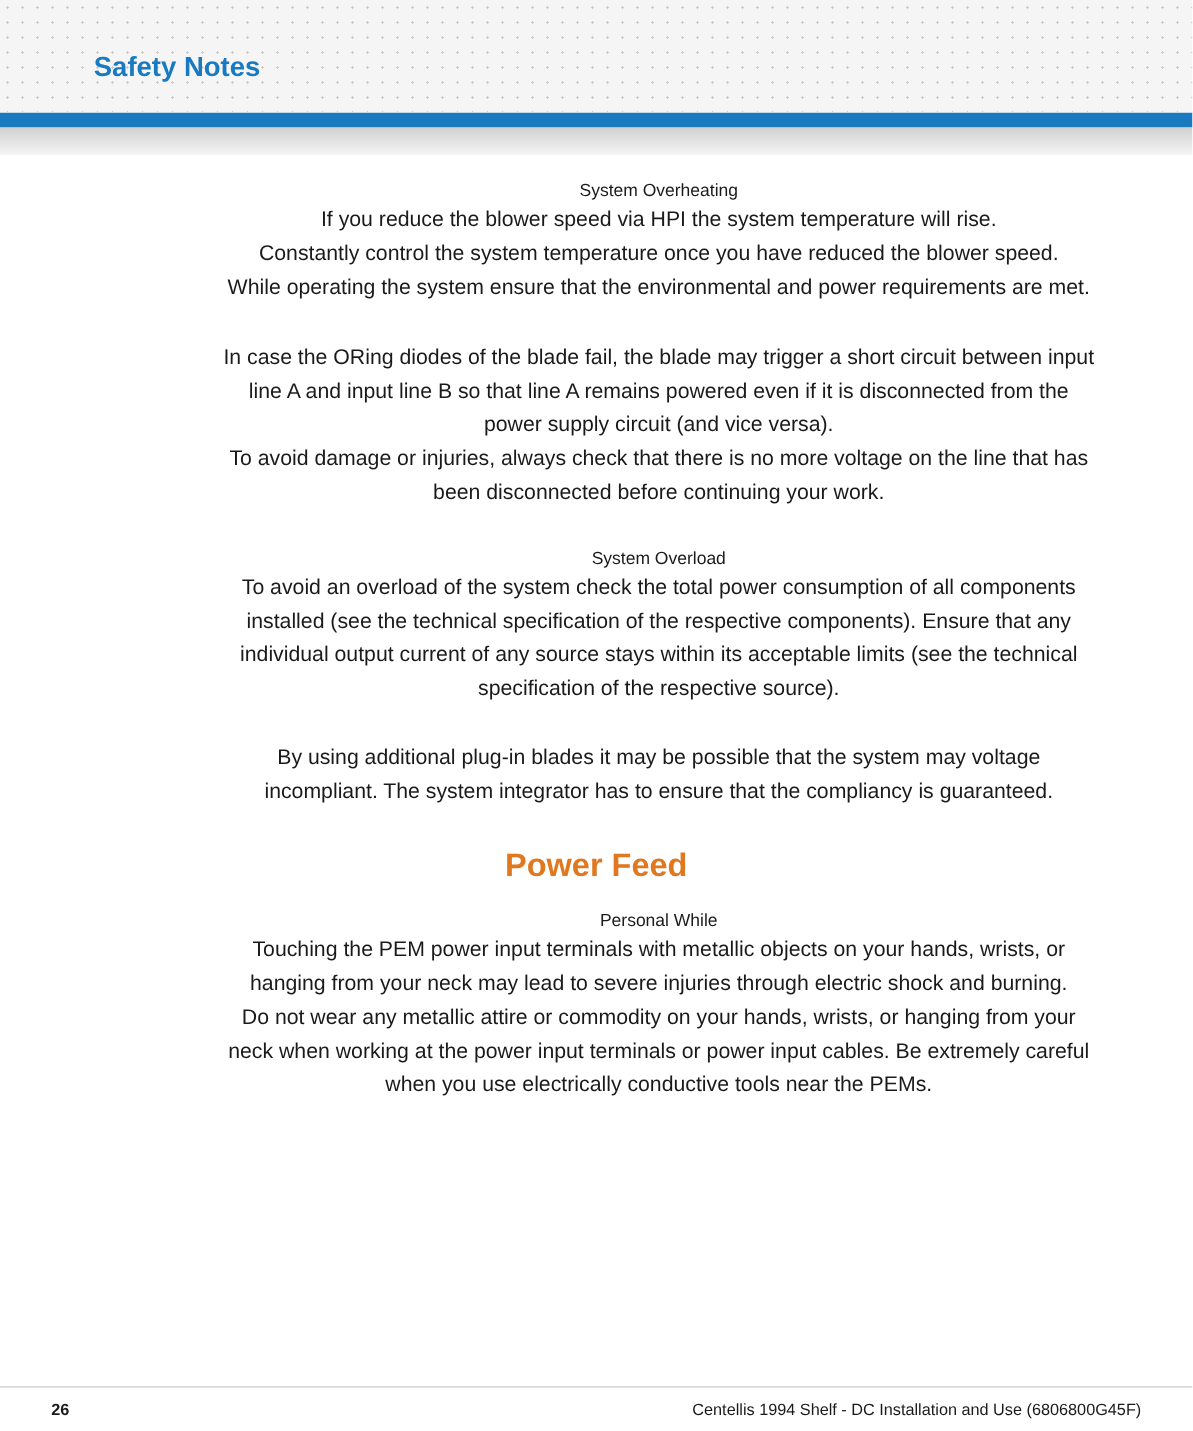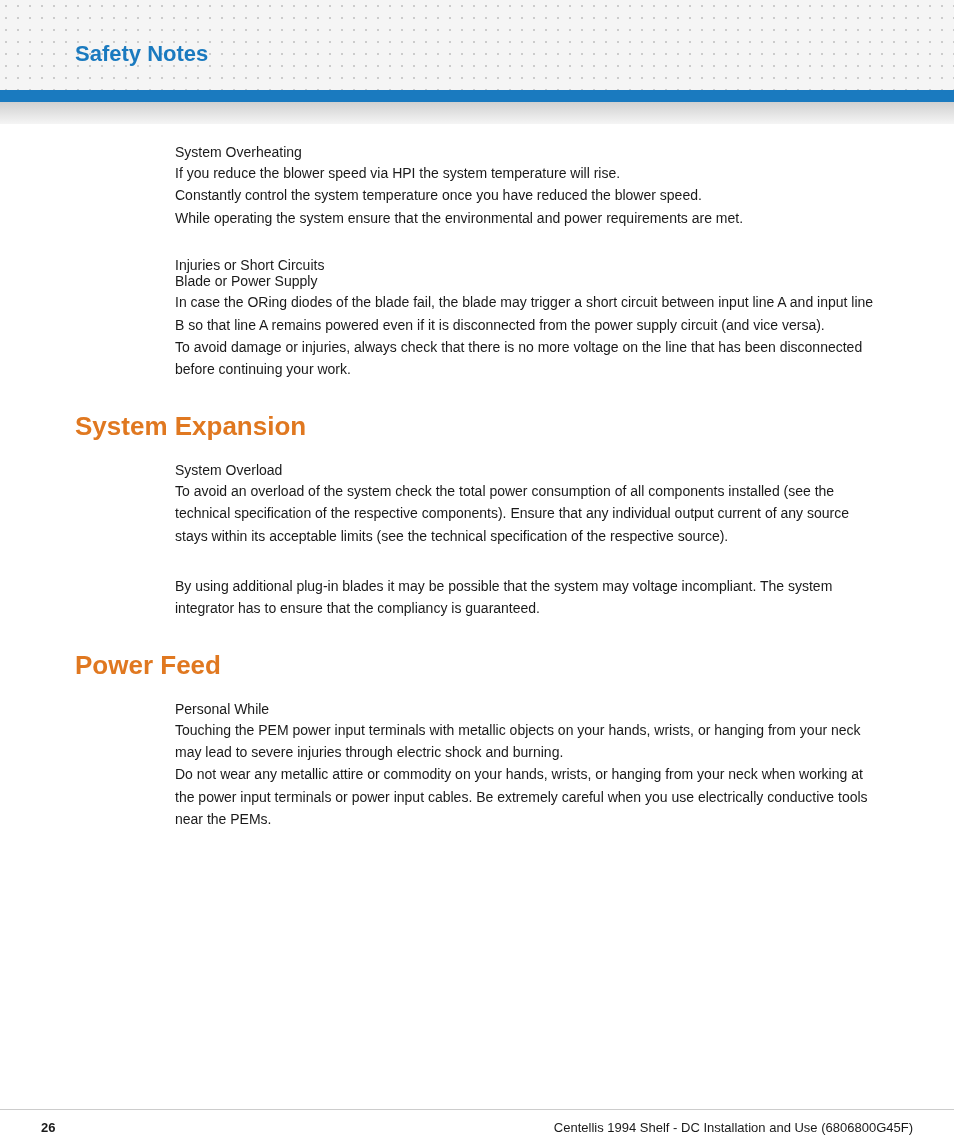--- a/index.html
+++ b/index.html
@@ -67,35 +67,36 @@
       background: linear-gradient(to bottom, #d0d0d0, #f5f5f5);
     }
 
     
     .content {
       padding: 20px 75px 40px 175px;
     }
 
     .section-block {
       margin-bottom: 30px;
+      text-align: center;
     }
 
     .note-block {
       margin-bottom: 28px;
     }
 
     .note-title {
       font-weight: normal;
       font-size: 14px;
       color: #1a1a1a;
       margin-bottom: 2px;
     }
 
     .note-body {
-      font-size: 14px;
+      font-size: 17px;
       color: #1a1a1a;
       line-height: 1.6;
     }
 
     .section-heading {
       font-size: 26px;
       font-weight: bold;
       color: #e07820;
       margin: 30px 0 20px -100px;
     }
@@ -145,31 +146,29 @@
       <div class="note-block">
         <div class="note-title">System Overheating</div>
         <div class="note-body">
           If you reduce the blower speed via HPI the system temperature will rise.<br>
           Constantly control the system temperature once you have reduced the blower speed.<br>
           While operating the system ensure that the environmental and power requirements are met.
         </div>
       </div>
 
       <div class="note-block">
-        <div class="note-title">Injuries or Short Circuits<br>Blade or Power Supply</div>
         <div class="note-body">
           In case the ORing diodes of the blade fail, the blade may trigger a short circuit between input line A and input line B so that line A remains powered even if it is disconnected from the power supply circuit (and vice versa).<br>
           To avoid damage or injuries, always check that there is no more voltage on the line that has been disconnected before continuing your work.
         </div>
       </div>
 
     </div>
 
     <div class="section-block">
-      <div class="section-heading">System Expansion</div>
 
       <div class="note-block">
         <div class="note-title">System Overload</div>
         <div class="note-body">
           To avoid an overload of the system check the total power consumption of all components installed (see the technical specification of the respective components). Ensure that any individual output current of any source stays within its acceptable limits (see the technical specification of the respective source).
         </div>
       </div>
 
       <div class="note-block">
         <div class="note-body">

